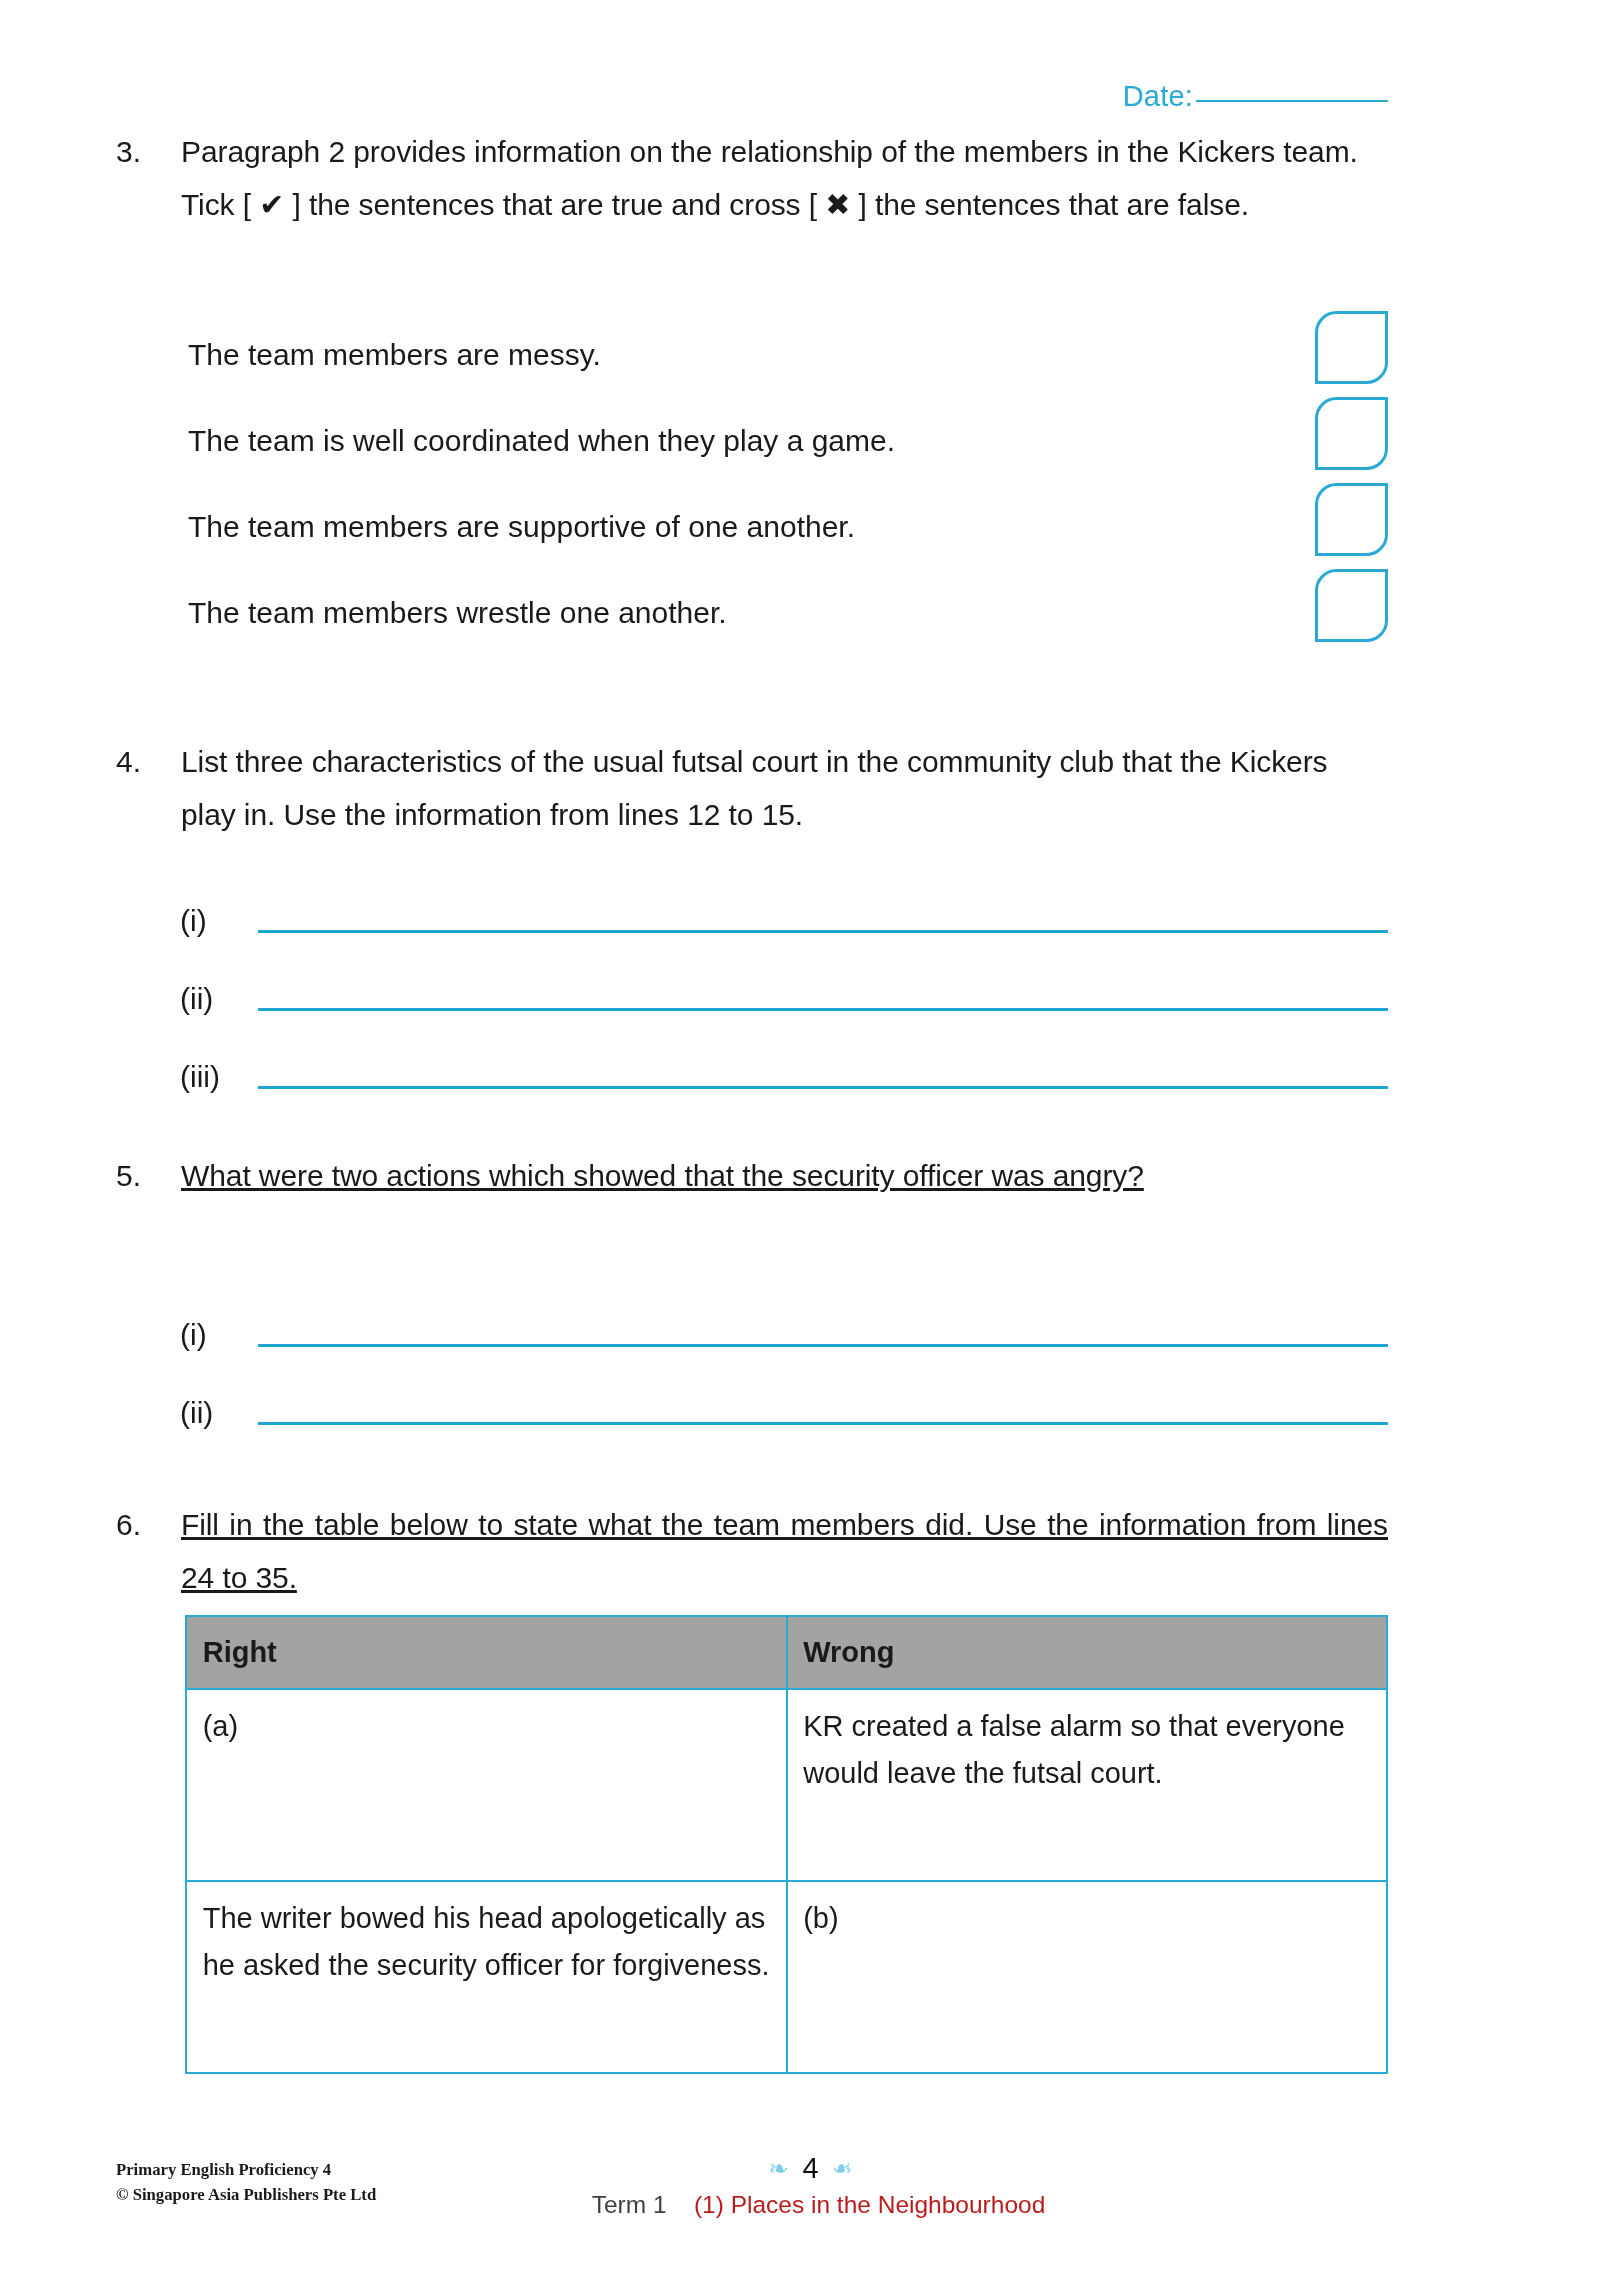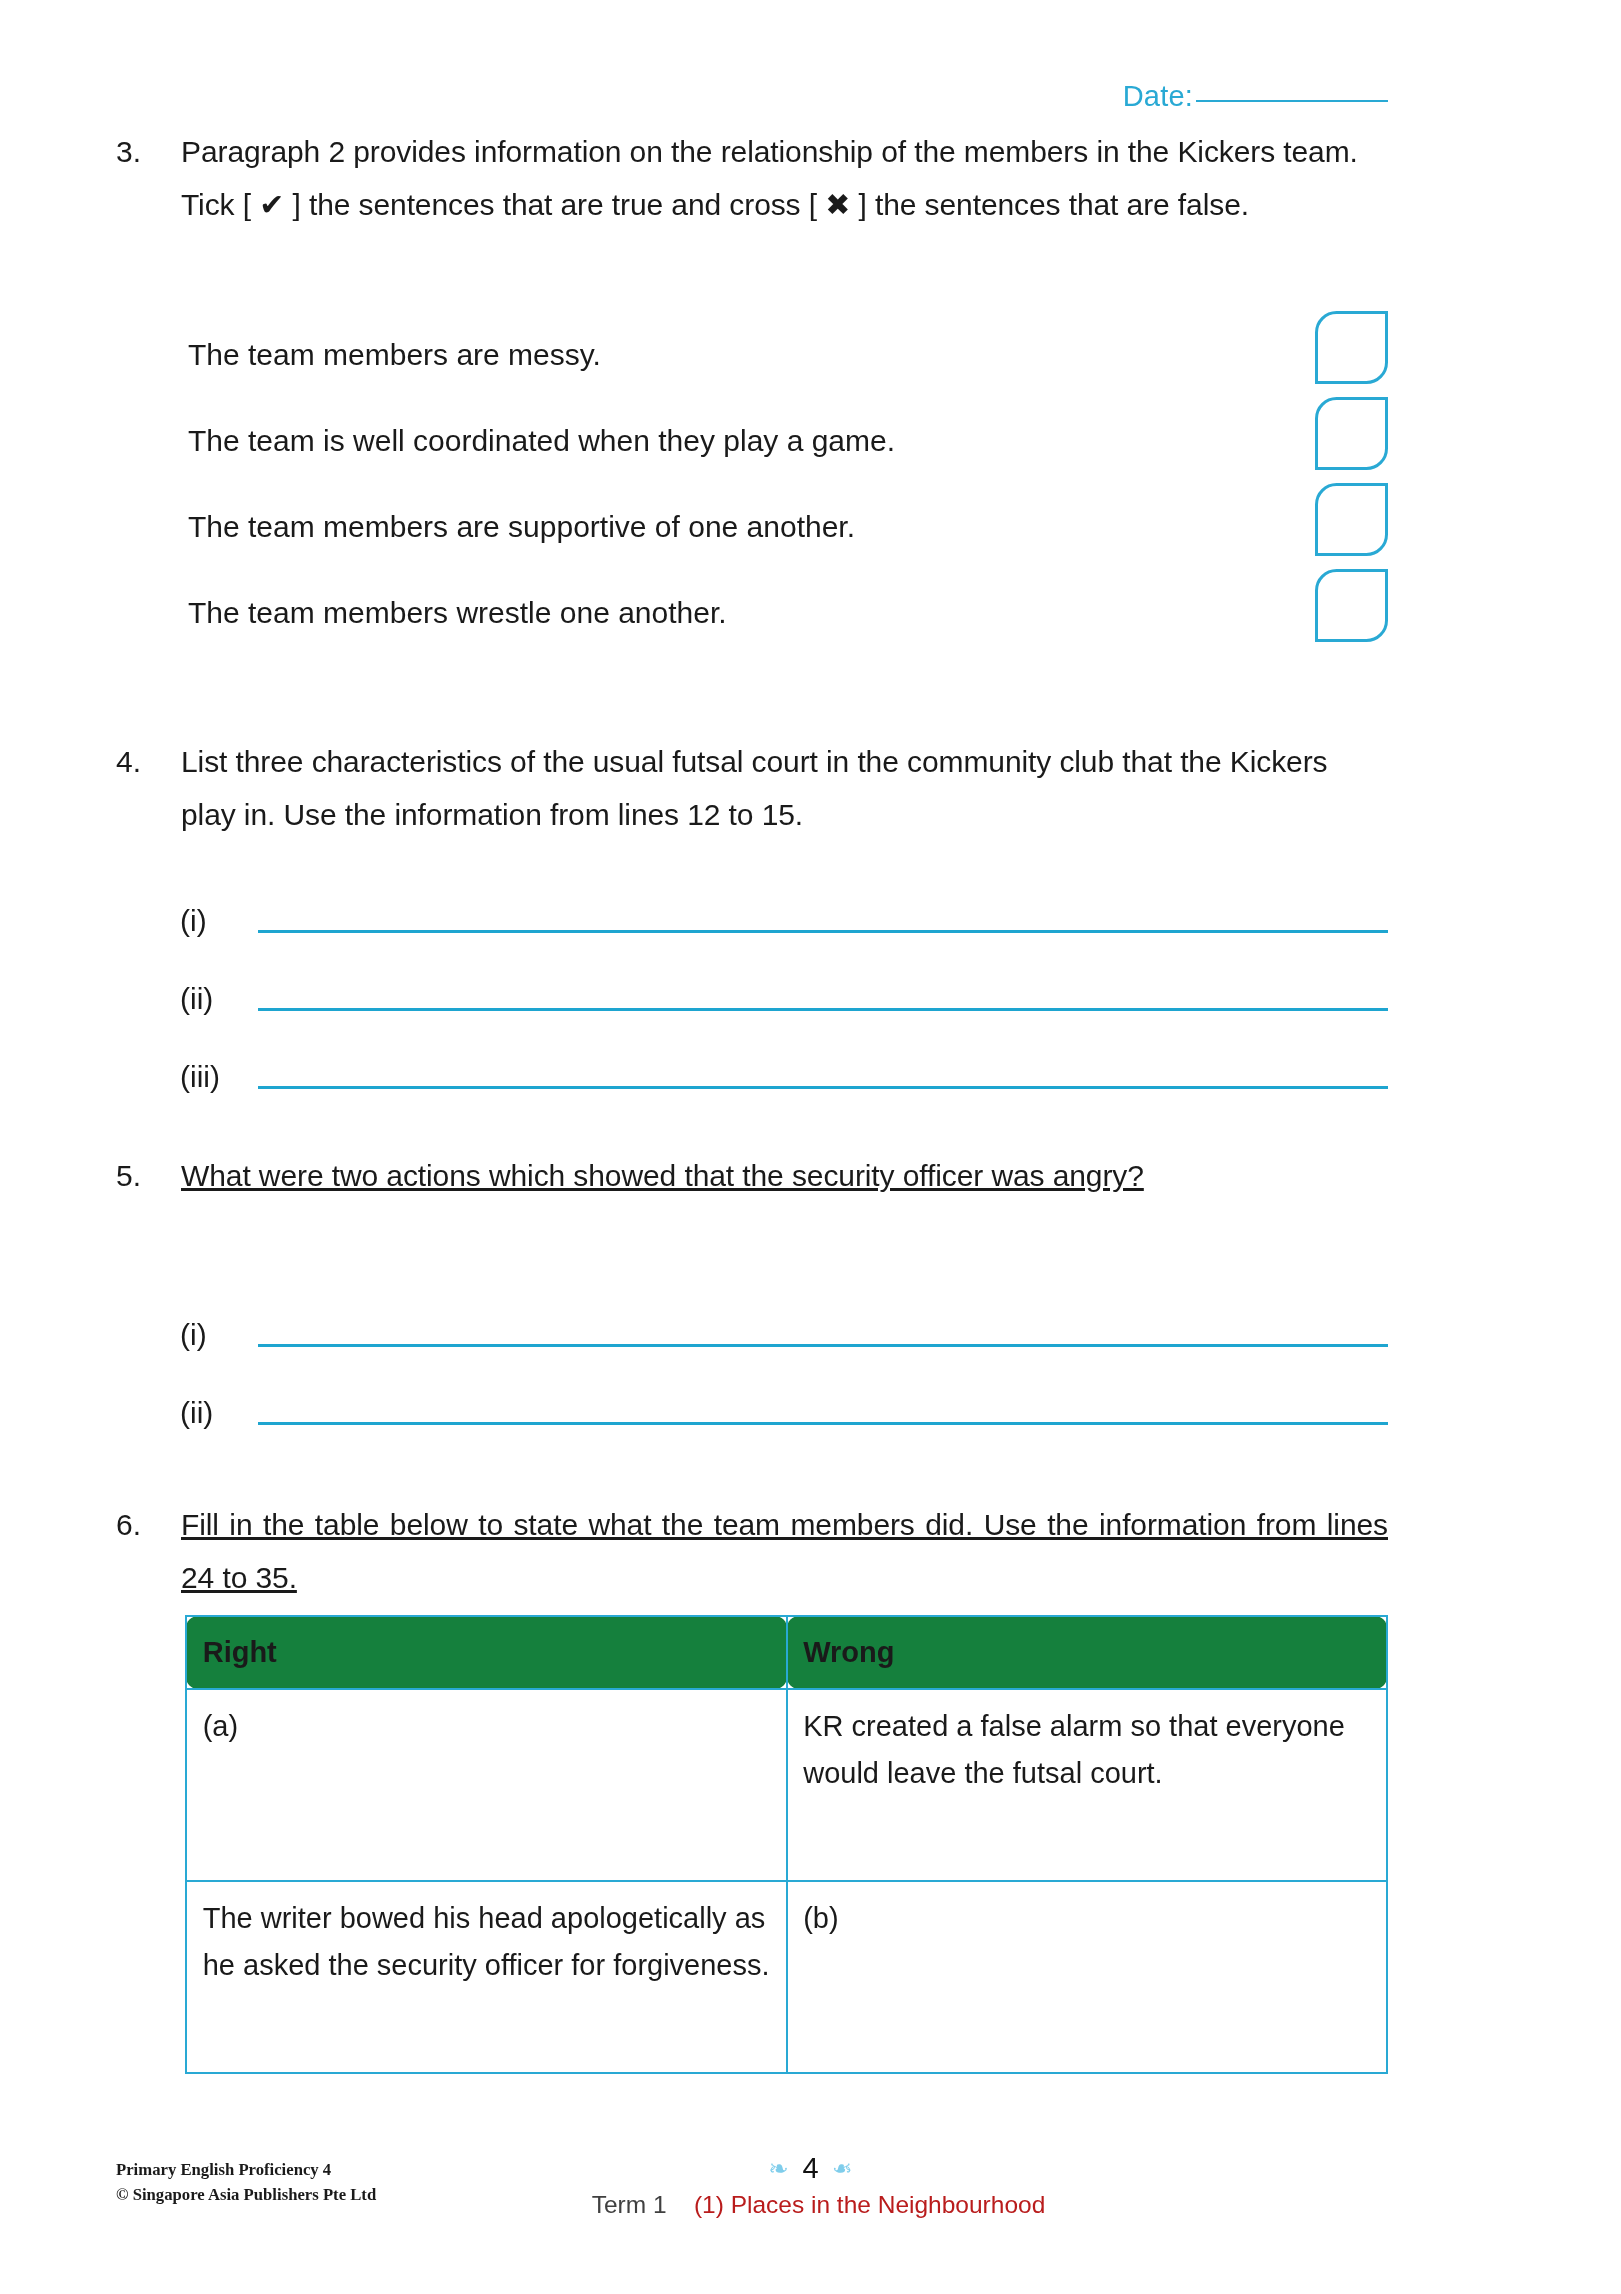--- a/index.html
+++ b/index.html
@@ -139,27 +139,26 @@
     border: 2.9px solid #29a9d4;
     vertical-align: top;
     padding: 13.7px 15.7px 17.6px 15.7px;
     font-size: 29px;
     line-height: 47px;
     font-weight: normal;
     text-align: left;
     box-sizing: border-box;
   }
   .tbl th {
-    background: #15803d;
+    background: #a3a3a3;
     font-weight: bold;
     height: 71px;
     padding-top: 7.8px;
     padding-bottom: 7.8px;
     line-height: 55px;
-    border-radius: 12px;
   }
   .tbl .col-left { width: 50%; }
   .tbl .row-a td { height: 192px; }
   .tbl .row-b td { height: 192px; border-radius: 22px; }
 
   
   .footer-left {
     position: absolute;
     left: 116px;
     top: 2158px;

